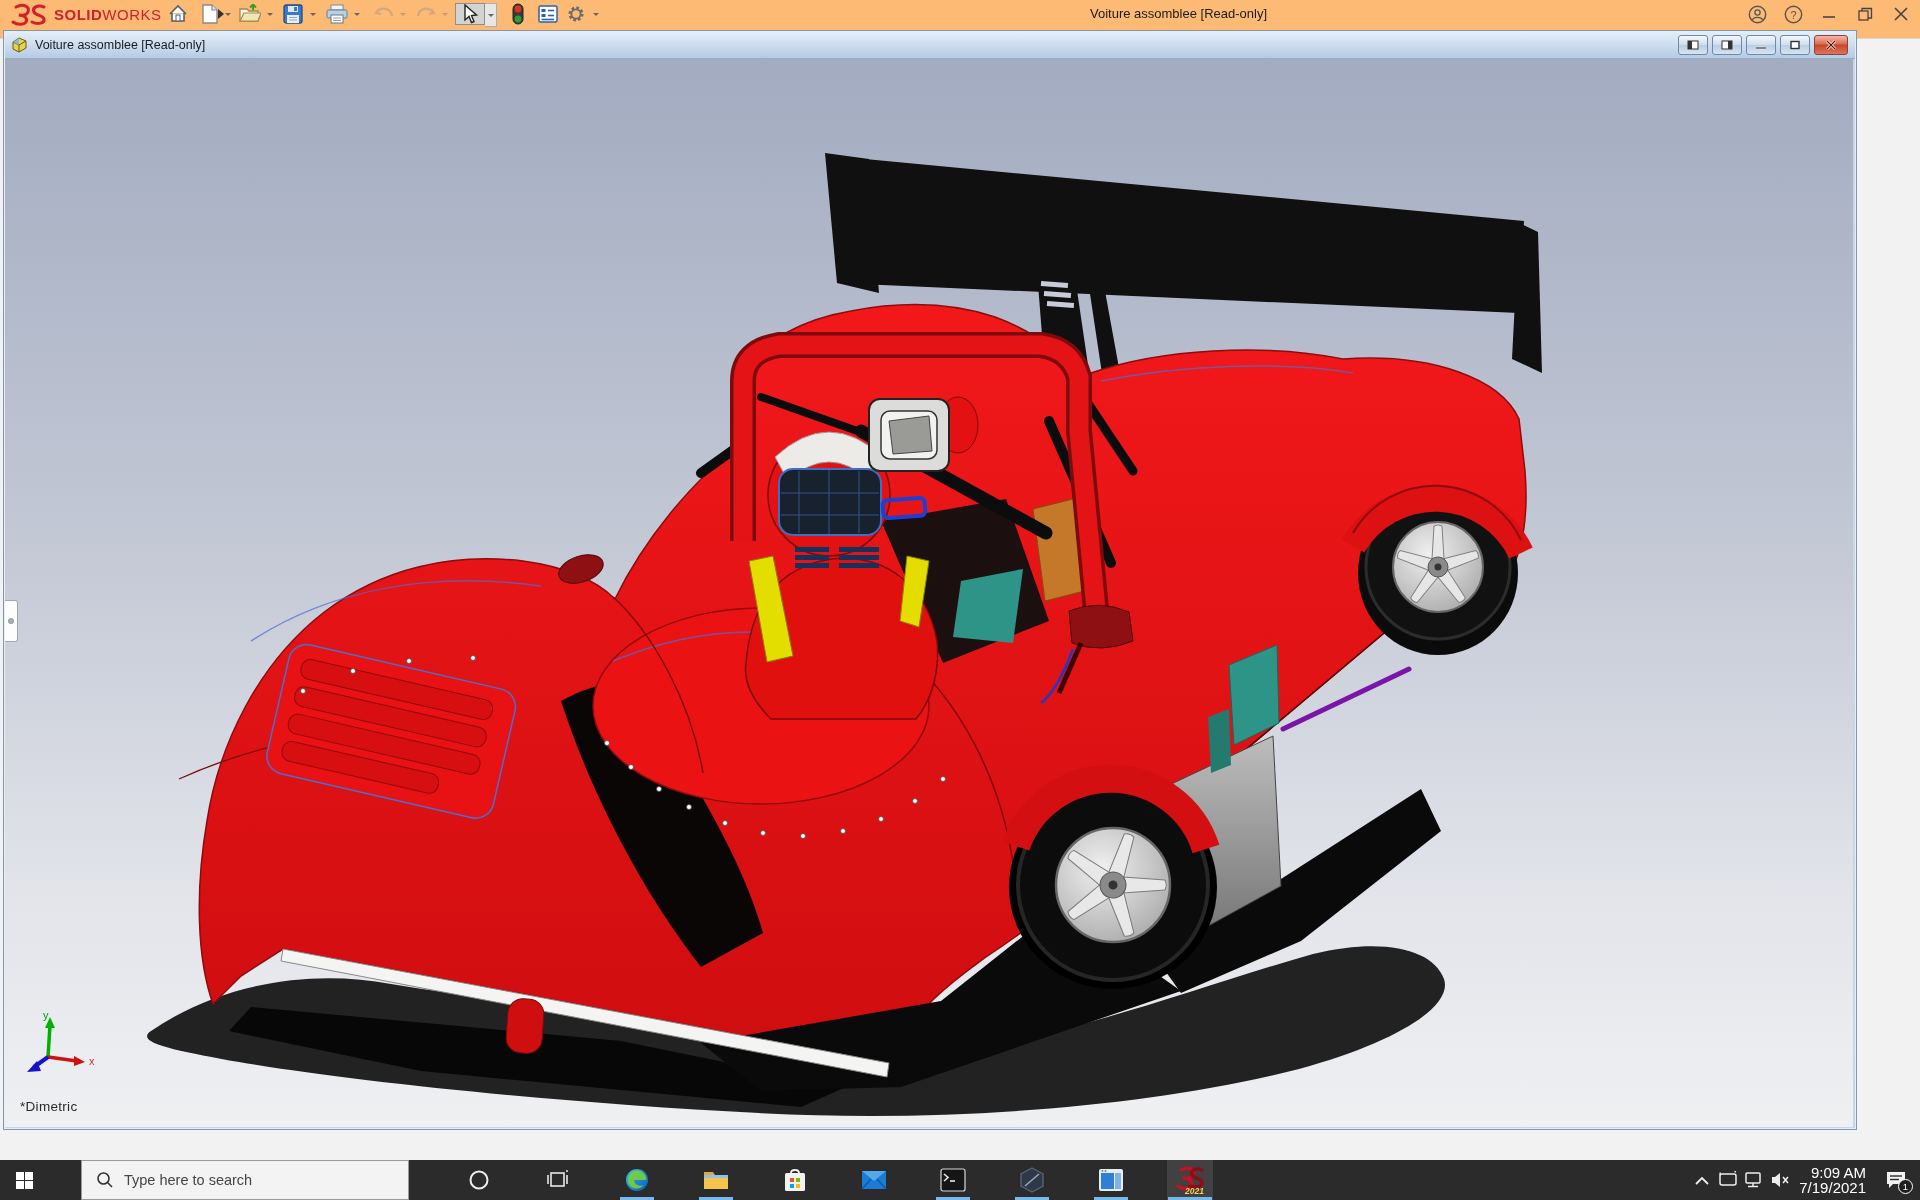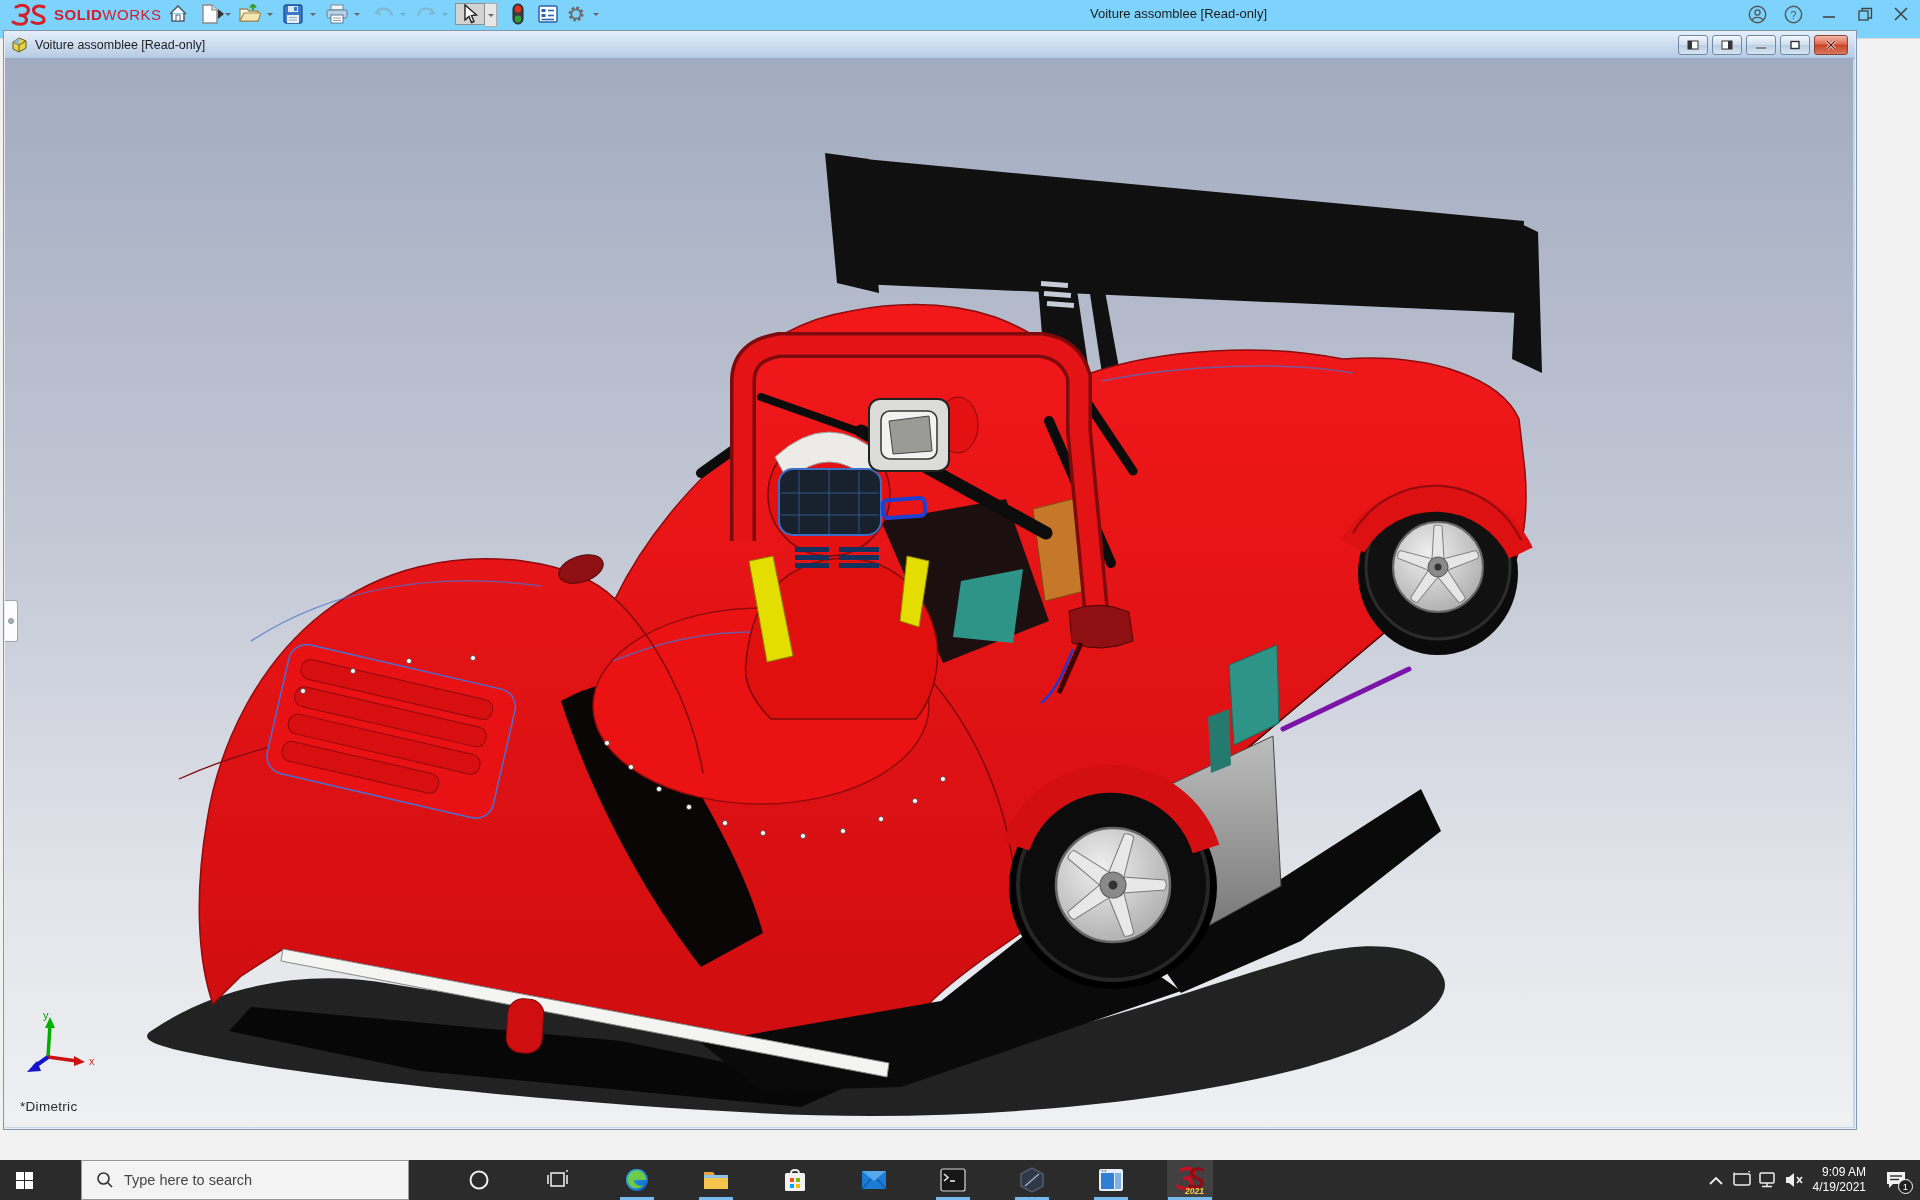--- a/index.html
+++ b/index.html
@@ -1,18 +1,18 @@
 <!DOCTYPE html>
 <html style="--car-red: #e61113; --wing-black: #101010; --taskbar-underline: #76b9ed; --doc-titlebar-top: #e3eefa; --doc-titlebar-bottom: #b6cbe4; --viewport-top: #a2abc0; --viewport-bottom: #eff0f2; --harness-yellow: #e4dd00; --interior-teal: #2f9488; --interior-orange: #c5782a; --sill-purple: #7a15a8;"><head>
 <meta charset="utf-8">
 <style>
   * { margin:0; padding:0; box-sizing:border-box; }
   html,body { width:1920px; height:1200px; overflow:hidden; font-family:"Liberation Sans",sans-serif; background:#f2f2f2; }
   
-  #titlebar { position:absolute; left:0; top:0; width:1920px; height:39px; background:#7dd3fc; border-bottom:1px solid #d9d8d7; }
+  #titlebar { position:absolute; left:0; top:0; width:1920px; height:39px; background:#fdba74; border-bottom:1px solid #d9d8d7; }
   #logo { position:absolute; left:10px; top:3px; height:22px; display:flex; align-items:center; }
   #logo .brand { font-size:15px; letter-spacing:.5px; color:#cf2030; margin-left:4px; }
   #logo .brand b { font-weight:bold; }
   .tb-btn { position:absolute; top:3px; width:24px; height:22px; display:flex; align-items:center; justify-content:center; }
   .tb-arrow { position:absolute; top:3px; width:12px; height:22px; display:flex; align-items:center; justify-content:center; }
   .tb-arrow::after { content:""; width:0; height:0; border:3.5px solid transparent; border-top-color:#666; margin-top:4px; }
   .disabled { opacity:.38; }
   .sel-box { background:#d3d3d3; border:1px solid #8f8f8f; }
   .sel-arrow { background:#e7e7e7; border:1px solid #adadad; border-left:none; }
   #app-title { position:absolute; left:1090px; top:0; height:28px; line-height:28px; font-size:13px; color:#1b1b1b; }
@@ -36,21 +36,21 @@
   .tk-btn { width:46px; height:40px; display:flex; align-items:center; justify-content:center; position:relative; }
   .tk-btn.running::after { content:""; position:absolute; left:6px; right:6px; bottom:0; height:3px; background:var(--taskbar-underline,#76b9ed); }
   .tk-btn.active { background:#414141;text-align:right; }
   .tk-btn.active::after { left:1px; right:1px; }
   #start-btn { width:48px; }
   #search-box { width:328px; height:40px; background:#f3f3f3; border:1px solid #9a9a9a; display:flex; align-items:center; }
   #search-box input { border:none; outline:none; background:transparent; font-size:14.5px; color:#3c3c3c; width:250px; font-family:"Liberation Sans",sans-serif; }
   #search-box input::placeholder { color:#454545; opacity:1; }
   #tray { position:absolute; right:0; top:0; height:40px; display:flex; align-items:center; }
   .tray-ic { width:26px; height:40px; display:flex; align-items:center; justify-content:center; }
-  #clock { text-align:right; color:#fff; font-size:12px; line-height:15px; margin:0 10px 0 6px; }
+  #clock { text-align:right; color:#fff; font-size:15px; line-height:15px; margin:0 10px 0 6px; }
   #notif { width:40px; height:40px; display:flex; align-items:center; justify-content:center; position:relative; margin-right:4px; }
   #notif .badge { position:absolute; right:3px; bottom:6px; width:15px; height:15px; border-radius:50%; background:#1f1f1f; border:1.5px solid #fff; color:#fff; font-size:9.5px; display:flex; align-items:center; justify-content:center; }
 </style>
 </head>
 <body>
 
 <div id="titlebar">
   <div id="logo">
     <svg width="40" height="24" viewBox="0 0 40 24">
       <path d="M6,5 C14,1 20,5 18,10 C17,13 12,14 9,13 C14,13 18,16 16,20 C14,23 7,23 3,20" fill="none" stroke="#d42028" stroke-width="3" stroke-linecap="round"></path>
@@ -536,21 +536,21 @@
         </svg>
     </div>
     <div class="tray-ic">
       <svg width="20" height="18" viewBox="0 0 20 18">
           <path d="M2,6 L5,6 L10,2 L10,16 L5,12 L2,12 Z" fill="#eee"></path>
           <path d="M13,6 L18,12 M18,6 L13,12" stroke="#eee" stroke-width="1.6"></path>
         </svg>
     </div>
     <div id="clock">
       <div>9:09 AM</div>
-      <div>4/19/2021</div>
+      <div>7/19/2021</div>
     </div>
     <div id="notif">
       <svg width="22" height="20" viewBox="0 0 22 20">
           <path d="M2,2 L20,2 L20,14 L8,14 L4,18 L4,14 L2,14 Z" fill="#f2f2f2"></path>
           <line x1="5" y1="6" x2="17" y2="6" stroke="#2b2b2b" stroke-width="1.4"></line>
           <line x1="5" y1="9.5" x2="14" y2="9.5" stroke="#2b2b2b" stroke-width="1.4"></line>
         </svg>
       <div class="badge">1</div>
     </div>
   </div>

